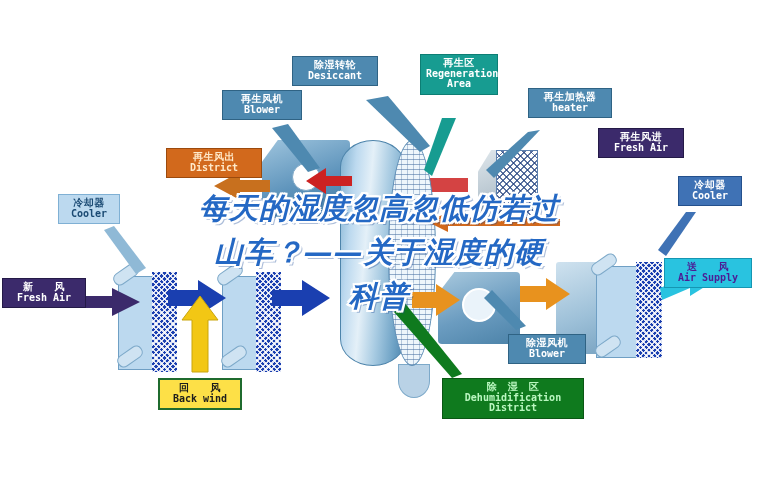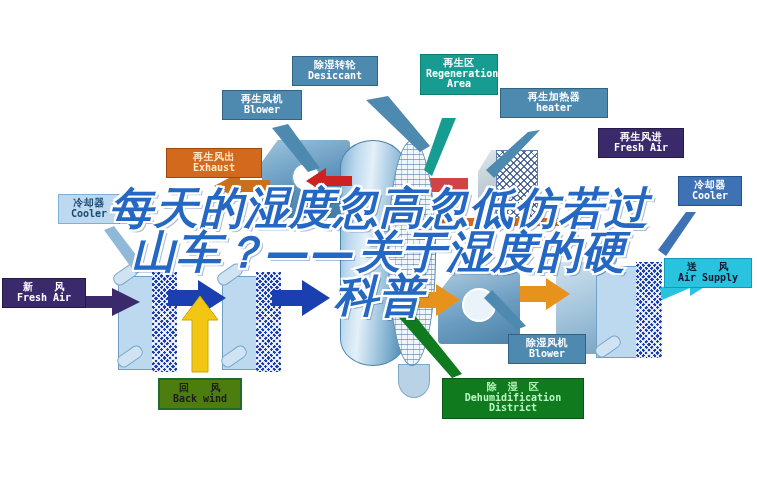--- a/index.html
+++ b/index.html
@@ -24,22 +24,22 @@
   .lbl .cn{display:block;font-size:10px;font-weight:bold;letter-spacing:0.5px;}
   .lbl .en{display:block;font-family:"DejaVu Sans Mono","Liberation Mono",monospace;font-size:10px;font-weight:bold;letter-spacing:0px;}
 
   
   .t-steelblue{background:#4e89b0;color:#ffffff;border:1px solid #2f6384;}
   .t-lightblue{background:#bcd9ef;color:#1b4a73;border:1px solid #7fb0d4;}
   .t-midblue  {background:#3f72b5;color:#ffffff;border:1px solid #24508c;}
   .t-teal     {background:#179c91;color:#ffffff;border:1px solid #0d7e74;}
   .t-orange   {background:#d2691c;color:#ffe9c9;border:1px solid #9c4a0d;}
   .t-purple   {background:#3b2a6b;color:#ffffff;border:1px solid #241a47;}
-  .t-cyan     {background:#29c3e0;color:#0f172a;border:1px solid #1596b2;}
-  .t-yellow   {background:#4d7c0f;color:#1d1d1d;border:2px solid #1f6b2e;}
+  .t-cyan     {background:#29c3e0;color:#4c1d95;border:1px solid #1596b2;}
+  .t-yellow   {background:#fde047;color:#1d1d1d;border:2px solid #1f6b2e;}
   .t-green    {background:#0f7a1e;color:#baf7c0;border:1px solid #0a5714;}
 
   
   .duct{position:absolute;z-index:10;}
 
   .wheel-outer{
     position:absolute;z-index:12;
     background:linear-gradient(100deg,#7fb0d0 0%,#b8d6e8 18%,#dcecf6 35%,#a8cbe2 58%,#6fa3c6 80%,#4e86ae 100%);
     border:1px solid #3e7characterless;
   }
@@ -67,21 +67,21 @@
   }
   .coil-pipe{position:absolute;background:#cfe3f2;border:1px solid #7da9c9;border-radius:6px;z-index:15;}
 
   
   #headline{
     position:absolute;left:96px;top:186px;width:566px;
     z-index:90;
     text-align:center;
     font-family:"DejaVu Sans","Liberation Sans",sans-serif;
     font-weight:bold;
-    font-size:44px;
+    font-size:29px;
     line-height:44px;
     font-style:italic;
     color:#2468c4;
     letter-spacing:1px;
     -webkit-text-stroke:3px #ffffff;
     paint-order:stroke fill;
     text-shadow:
        2px 0 #fff, -2px 0 #fff, 0 2px #fff, 0 -2px #fff,
        2px 2px #fff, -2px 2px #fff, 2px -2px #fff, -2px -2px #fff,
        3px 3px 0 rgba(20,70,150,.35);
@@ -210,28 +210,28 @@
   <div class="lbl t-steelblue" style="left:222px;top:90px;width:80px;">
     <span class="cn">再生风机</span>
     <span class="en">Blower</span>
   </div>
 
   <div class="lbl t-teal" style="left:420px;top:54px;width:78px;white-space:normal;">
     <span class="cn">再生区</span>
     <span class="en" style="white-space:normal;">Regeneration Area</span>
   </div>
 
-  <div class="lbl t-steelblue" style="left:500px;top:88px;width:108px;">
+  <div class="lbl t-steelblue" style="left:528px;top:88px;width:84px;">
     <span class="cn">再生加热器</span>
     <span class="en">heater</span>
   </div>
 
   <div class="lbl t-orange" style="left:166px;top:148px;width:96px;">
     <span class="cn">再生风出</span>
-    <span class="en">Exhaust</span>
+    <span class="en">District</span>
   </div>
 
   <div class="lbl t-purple" style="left:598px;top:128px;width:86px;">
     <span class="cn">再生风进</span>
     <span class="en">Fresh Air</span>
   </div>
 
   <div class="lbl t-lightblue" style="left:58px;top:194px;width:62px;">
     <span class="cn">冷却器</span>
     <span class="en">Cooler</span>

